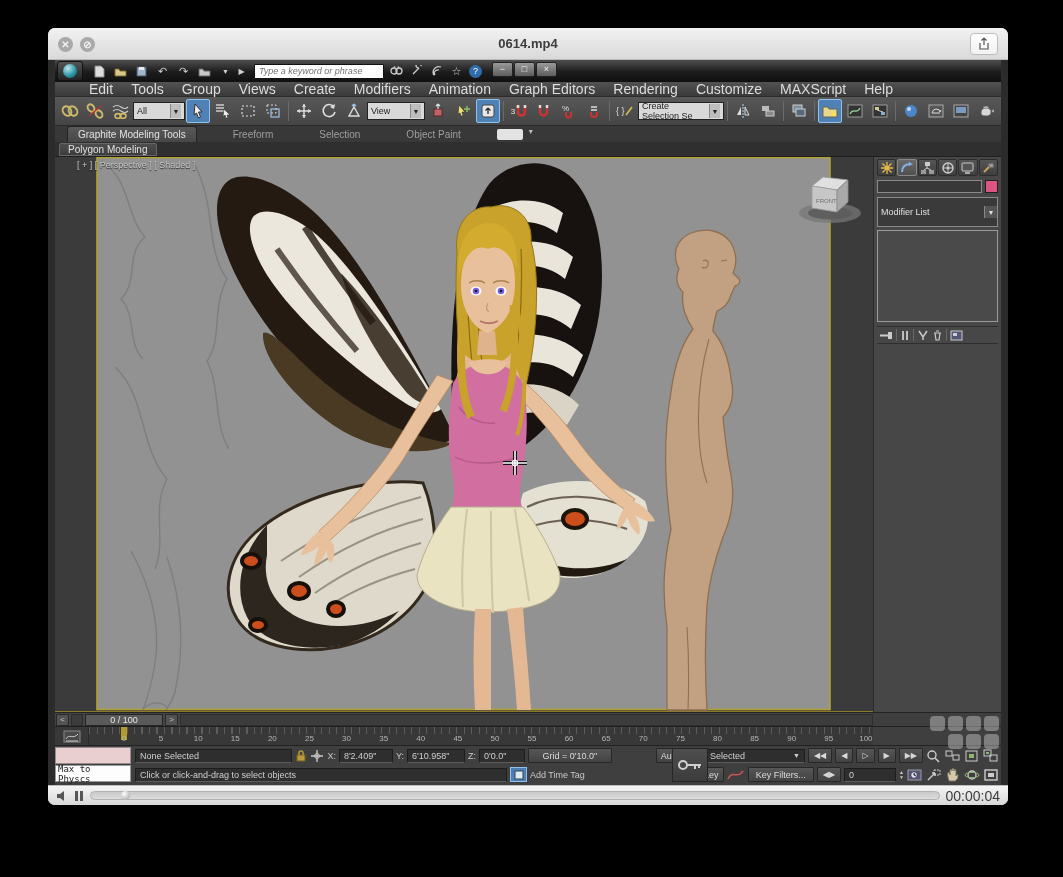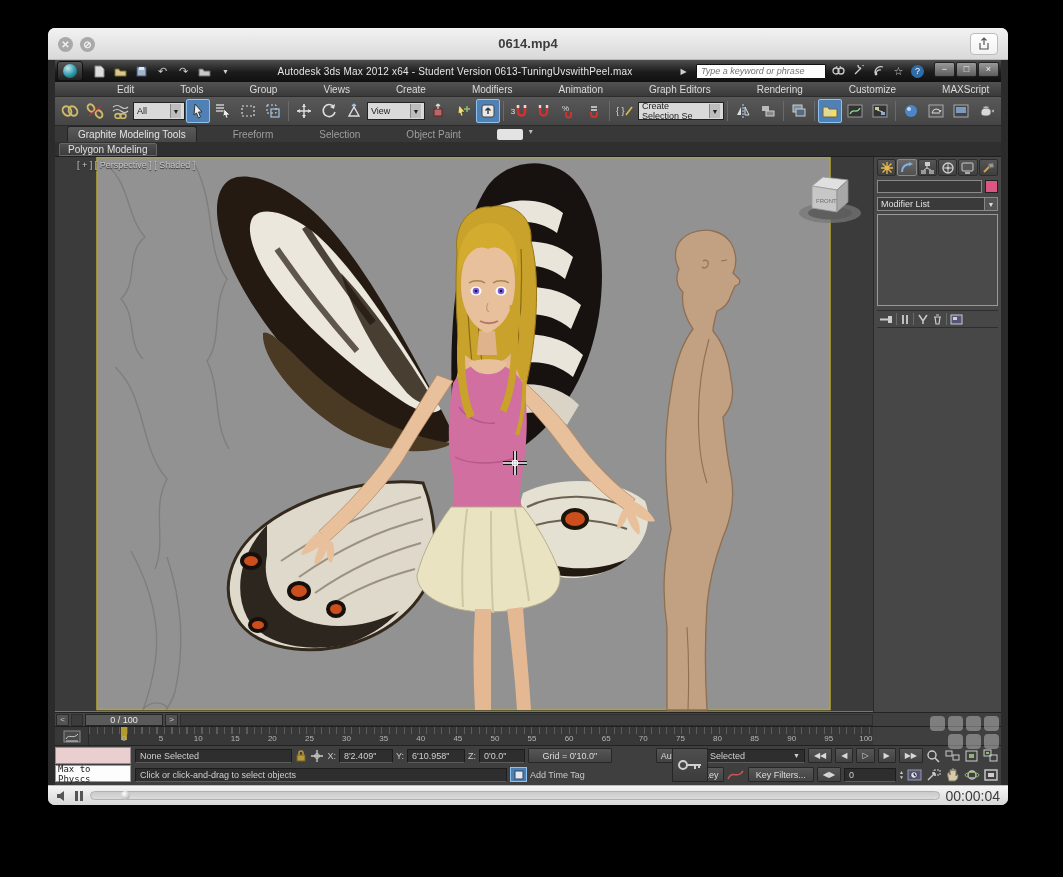--- a/index.html
+++ b/index.html
@@ -36,21 +36,21 @@
   .search-input { width:130px; height:15px; font-size:9px; font-style:italic; color:#777; padding:0 4px;
     border:1px solid #111; background:#fdfdfd; border-radius:1px; font-family:"Liberation Sans",sans-serif; }
   .tb-mini { color:#cfcfcf; font-size:11px; width:15px; text-align:center; }
   .win-ctrls { display:flex; gap:1px; margin:0 2px 4px 6px; }
   .win-ctrl { width:21px; height:15px; background:linear-gradient(#9a9a9a,#5d5d5d); border:1px solid #222;
     color:#f2f2f2; font-size:9px; line-height:13px; text-align:center; border-radius:2px; }
 
   
   .menubar { height:15px; background:linear-gradient(#525252,#3a3a3a); display:flex; align-items:center;
     padding-left:34px; gap:18px; border-bottom:1px solid #2c2c2c; }
-  .menu-item { font-size:10px; color:#dcdcdc; white-space:nowrap;margin-left:28px; }
+  .menu-item { font-size:14px; color:#dcdcdc; white-space:nowrap; }
 
   
   .toolbar { height:29px; background:linear-gradient(#585858,#454545); display:flex; align-items:center;
     padding:0 3px; gap:1px; border-bottom:1px solid #2a2a2a; overflow:hidden; }
   .tbtn { width:24px; height:24px; display:flex; align-items:center; justify-content:center; border-radius:2px; flex:none; }
   .tbtn.active { background:#4f81b5; border:1px solid #8fc1ef; }
   .tsep { width:1px; height:20px; background:#2e2e2e; border-right:1px solid #6a6a6a; margin:0 2px; flex:none; }
   .tdrop { height:18px; background:#d9d9d9; border:1px solid #222; color:#1d1d1d; font-size:9px;
     display:flex; align-items:center; padding:0 3px; gap:3px; flex:none; }
   .tdrop .arrow { width:11px; height:14px; background:#bdbdbd; border-left:1px solid #888; font-size:7px;
@@ -77,21 +77,21 @@
 
   
   .cpanel { width:128px; height:555px; background:#474747; border-left:1px solid #2a2a2a; padding:2px 3px; }
   .ptabs { display:flex; gap:1px; margin-bottom:4px; }
   .ptab { width:20px; height:17px; background:linear-gradient(#555,#3f3f3f); border:1px solid #2c2c2c; border-radius:2px;
     display:flex; align-items:center; justify-content:center; }
   .ptab.active { background:linear-gradient(#6a6a6a,#505050); border-color:#888; }
   .name-row { display:flex; gap:3px; margin-bottom:4px; }
   .name-field { flex:1; height:13px; background:#383838; border:1px solid #8a8a8a; }
   .swatch { width:13px; height:13px; border:1px solid #222; }
-  .modlist { height:14px; background:#3a3a3a; border:1px solid #8a8a8a; display:flex; align-items:center;
+  .modlist { height:30px; background:#3a3a3a; border:1px solid #8a8a8a; display:flex; align-items:center;
     justify-content:space-between; font-size:9px; color:#e0e0e0; padding-left:3px; margin-bottom:3px; }
   .modlist .dd { width:13px; height:12px; background:#555; border-left:1px solid #888; color:#ddd; font-size:7px;
     display:flex; align-items:center; justify-content:center; }
   .stack { height:92px; background:#4a4a4a; border:1px solid #9a9a9a; margin-bottom:4px; }
   .stack-tools { display:flex; align-items:center; gap:3px; padding:1px 2px; border-top:1px solid #2e2e2e;
     border-bottom:1px solid #2e2e2e; height:18px; }
   .ssep { width:1px; height:12px; background:#2e2e2e; border-right:1px solid #696969; }
 
   
   .tl-row { display:flex; height:14px; background:#454545; border-top:1px solid #232323; }
@@ -187,21 +187,20 @@
             </div>
         <div class="qat-btn">↶</div>
         <div class="qat-btn">↷</div>
         <div class="qat-btn">
           <svg width="13" height="11">
                 <path d="M1,3 h4 l1,2 h6 v5 h-11 z" fill="#c8c8c8" stroke="#666"></path>
               </svg>
             </div>
         <div class="qat-btn" style="font-size:7px;">▼</div>
       </div>
-      <div class="max-title-text">Autodesk 3ds Max  2012 x64   - Student Version    0613-TuningUvswithPeel.max</div>
       <div class="search-wrap">
         <div class="tb-mini" style="font-size:8px;">▶</div>
         <input class="search-input" placeholder="Type a keyword or phrase" style="">
         <div class="tb-mini">
           <svg width="13" height="10">
                 <circle cx="4" cy="6" r="3" fill="none" stroke="#ccc" stroke-width="1.3"></circle>
                 <circle cx="9" cy="6" r="3" fill="none" stroke="#ccc" stroke-width="1.3"></circle>
                 <path d="M4,3 L5,1 M9,3 L8,1" stroke="#ccc"></path>
               </svg></div>
         <div class="tb-mini">

